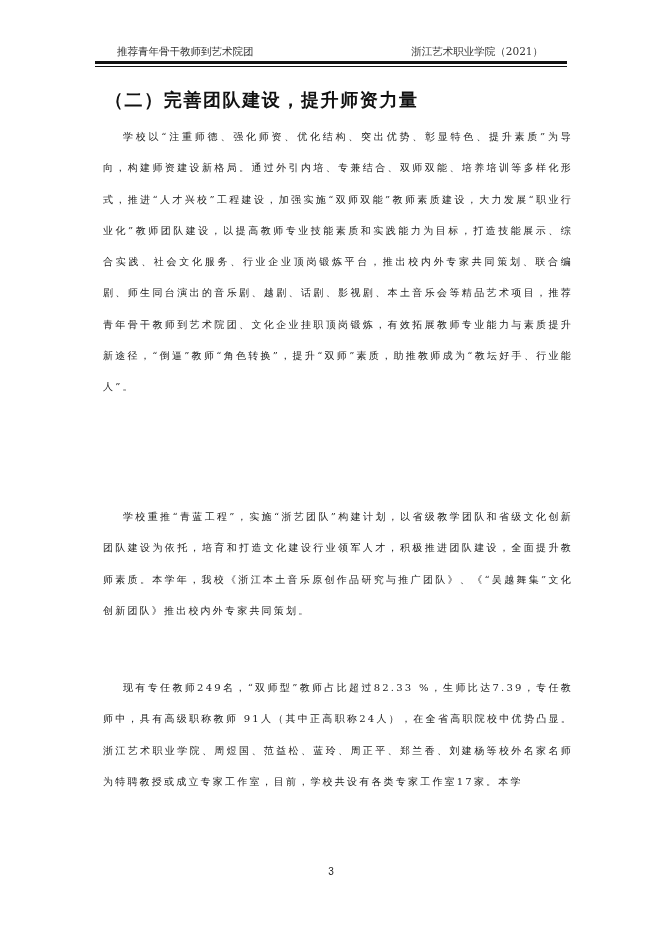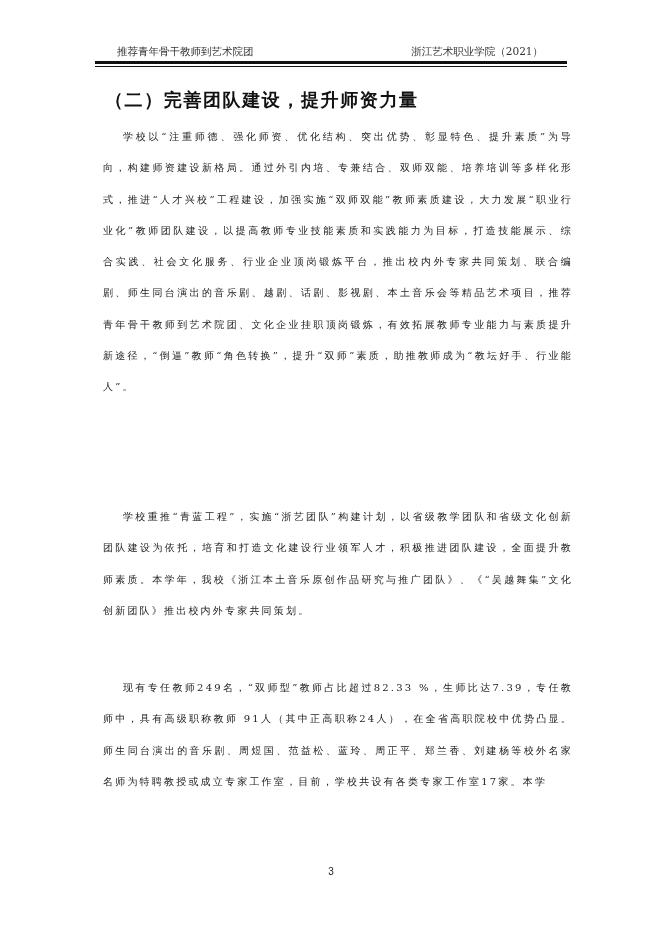--- a/index.html
+++ b/index.html
@@ -90,15 +90,15 @@
   <span class="header-left">推荐青年骨干教师到艺术院团</span>
   <span class="header-right">浙江艺术职业学院（2021）</span>
   <div class="header-rule-thick"></div>
   <div class="header-rule-thin"></div>
 </div>
 
 <div class="section-title">（二）完善团队建设，提升师资力量</div>
 
 <p class="body-text" style="top:121px;">学校以“注重师德、强化师资、优化结构、突出优势、彰显特色、提升素质”为导向，构建师资建设新格局。通过外引内培、专兼结合、双师双能、培养培训等多样化形式，推进“人才兴校”工程建设，加强实施“双师双能”教师素质建设，大力发展“职业行业化”教师团队建设，以提高教师专业技能素质和实践能力为目标，打造技能展示、综合实践、社会文化服务、行业企业顶岗锻炼平台，推出校内外专家共同策划、联合编剧、师生同台演出的音乐剧、越剧、话剧、影视剧、本土音乐会等精品艺术项目，推荐青年骨干教师到艺术院团、文化企业挂职顶岗锻炼，有效拓展教师专业能力与素质提升新途径，“倒逼”教师“角色转换”，提升“双师”素质，助推教师成为“教坛好手、行业能人”。</p>
 <p class="body-text" style="top:501px;">学校重推“青蓝工程”，实施“浙艺团队”构建计划，以省级教学团队和省级文化创新团队建设为依托，培育和打造文化建设行业领军人才，积极推进团队建设，全面提升教师素质。本学年，我校《浙江本土音乐原创作品研究与推广团队》、《“吴越舞集”文化创新团队》推出校内外专家共同策划。</p>
-<p class="body-text" style="top:672px;">现有专任教师249名，“双师型”教师占比超过82.33 %，生师比达7.39，专任教师中，具有高级职称教师 91人（其中正高职称24人），在全省高职院校中优势凸显。师生同台演出的音乐剧、周煜国、范益松、蓝玲、周正平、郑兰香、刘建杨等校外名家名师为特聘教授或成立专家工作室，目前，学校共设有各类专家工作室17家。本学</p>
+<p class="body-text" style="top:672px;">现有专任教师249名，“双师型”教师占比超过82.33 %，生师比达7.39，专任教师中，具有高级职称教师 91人（其中正高职称24人），在全省高职院校中优势凸显。浙江艺术职业学院、周煜国、范益松、蓝玲、周正平、郑兰香、刘建杨等校外名家名师为特聘教授或成立专家工作室，目前，学校共设有各类专家工作室17家。本学</p>
 
 <div class="page-number">3</div>
 
 </body></html>

